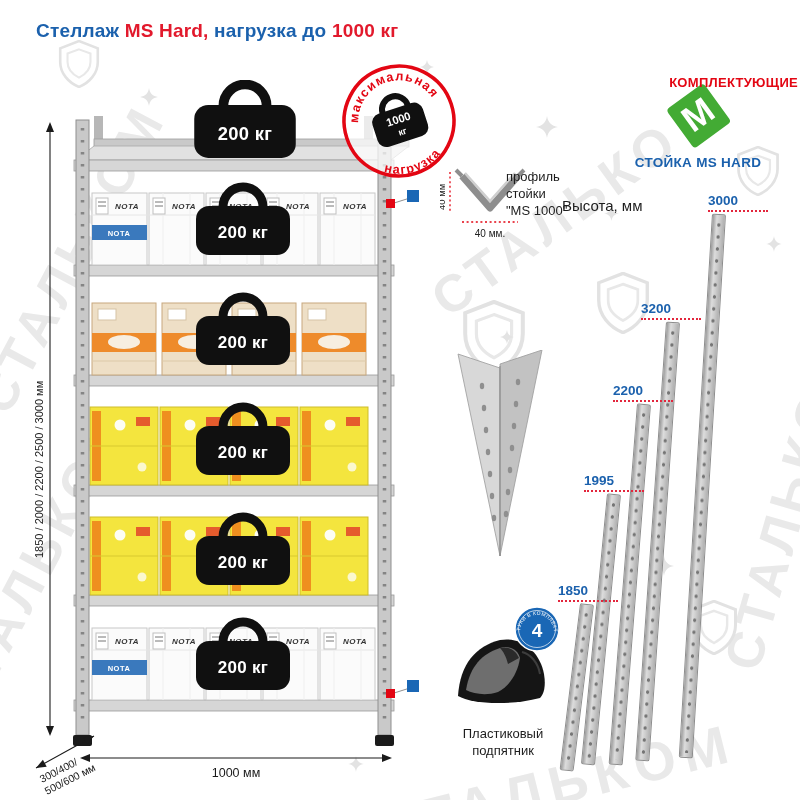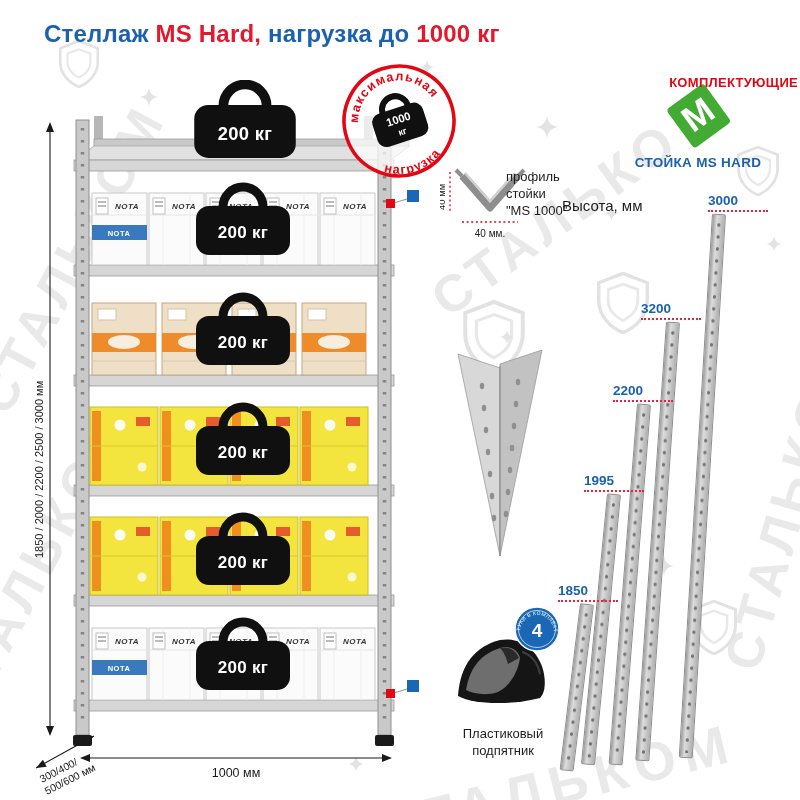--- a/index.html
+++ b/index.html
@@ -10,22 +10,22 @@
   
   .wm-layer { position: absolute; inset: 0; z-index: 0; }
   .wm { position: absolute; font-weight: bold; font-size: 52px; letter-spacing: 6px;
         color: #e9e9e9; white-space: nowrap; transform-origin: left top; }
   .wm-m { display: inline-block; background: #43ab34; color: #fff; font-size: 36px;
           padding: 2px 8px 4px; border-radius: 4px; margin-left: 8px;
           transform: translateY(-6px); letter-spacing: 0; }
   .deco { position: absolute; }
 
   
-  .title { position: absolute; left: 44px; top: 20px; z-index: 5;
-           font-size: 24px; font-weight: bold; color: #1b61ad; letter-spacing: 0.2px; }
+  .title { position: absolute; left: 36px; top: 20px; z-index: 5;
+           font-size: 19px; font-weight: bold; color: #1b61ad; letter-spacing: 0.2px; }
   .title .red { color: #e2192c; }
 
   
   .rack-svg { position: absolute; left: 30px; top: 80px; width: 420px; height: 720px; z-index: 2; }
   .nota { font-weight: bold; font-style: italic; font-size: 8px; fill: #333;
           letter-spacing: 0.5px; text-anchor: middle; }
   .nota-band { font-weight: bold; font-size: 7.5px; fill: #fff; letter-spacing: 0.5px; text-anchor: middle; }
   .wtext { font-weight: bold; font-size: 17px; fill: #fff; text-anchor: middle; letter-spacing: 0.3px; }
   .dim   { font-size: 11px; fill: #1a1a1a; }
   .dim-mid { font-size: 12.5px; fill: #1a1a1a; text-anchor: middle; }

